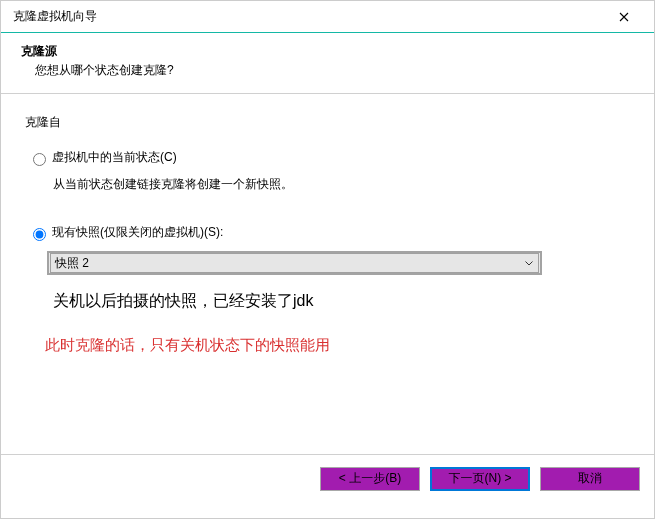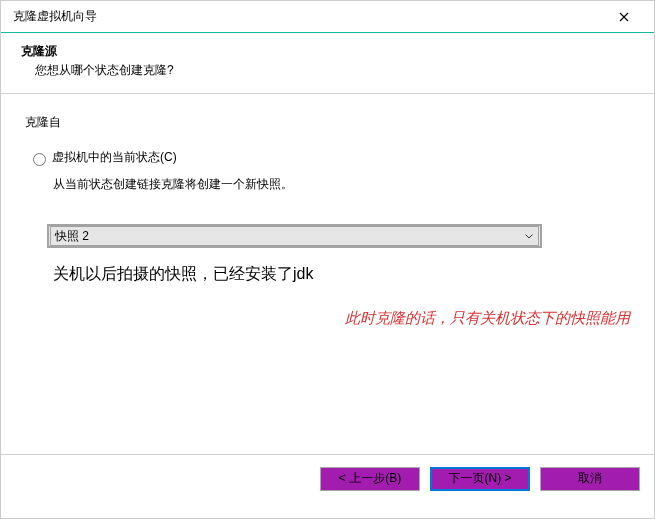--- a/index.html
+++ b/index.html
@@ -84,26 +84,25 @@
       align-items: center;
       justify-content: center;
     }
     .select-chevron svg { width: 8px; height: 5px; }
     .snapshot-desc {
       margin-left: 28px;
       margin-bottom: 24px;
       font-size: 16px;
     }
     .annotation {
-      text-align: right;
+      text-align: left;
       color: #d93030;
       font-size: 15px;
       margin-top: 6px;
       margin-left: 20px;
-      font-style: italic;
     }
     .footer {
       height: 48px;
       border-top: 1px solid #d0d0d0;
       display: flex;
       align-items: center;
       justify-content: flex-end;
       padding: 0 14px;
       gap: 10px;
     }
@@ -141,20 +140,24 @@
 
 <div class="content">
   <div class="group-label">克隆自</div>
 
   <label class="radio-row">
     <input type="radio" name="clone-source" style="">
     <span>虚拟机中的当前状态(C)</span>
   </label>
   <div class="option-desc">从当前状态创建链接克隆将创建一个新快照。</div>
 
+  <label class="radio-row">
+    <input type="radio" name="clone-source" checked="" style="">
+    <span>现有快照(仅限关闭的虚拟机)(S):</span>
+  </label>
 
   <div class="select-wrap">
     <div class="select-box">
       <div class="select-box-inner">
         <span class="select-text">快照 2</span>
         <span class="select-chevron">
           <svg viewBox="0 0 8 5">
               <path d="M0.5 0.5 L4 4 L7.5 0.5" stroke="#333" stroke-width="1" fill="none"></path>
             </svg>
         </span>

